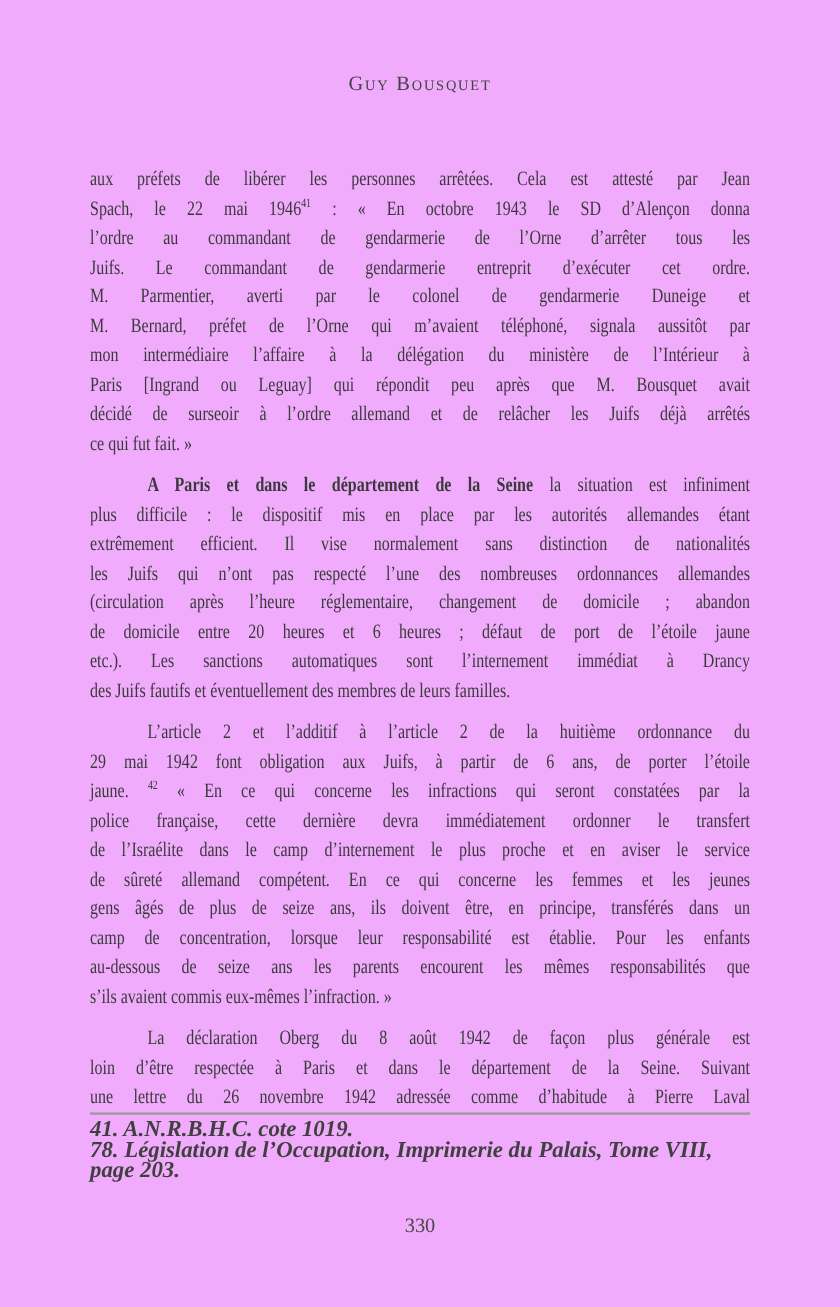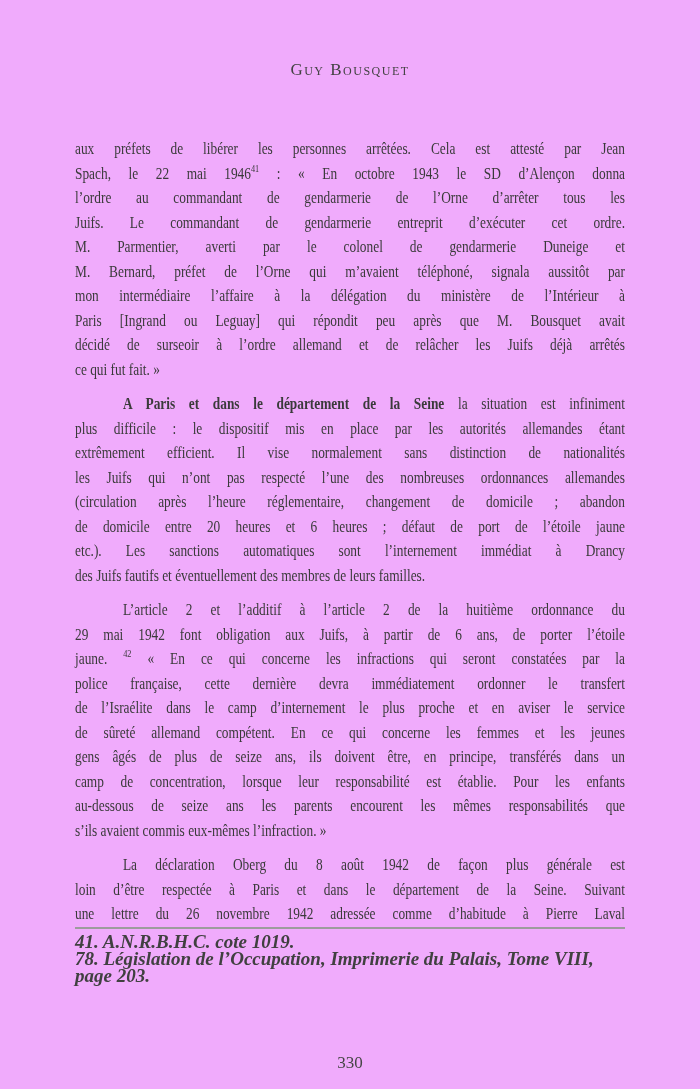--- a/index.html
+++ b/index.html
@@ -69,21 +69,21 @@
   }
   .footnote {
     font-style: italic;
     font-size: 19px;
     line-height: 17px;
     color: #404040;
     font-weight: bold;
   }
   .page-number {
     position: absolute;
-    top: 1053px;
+    top: 1012px;
     left: 0;
     width: 100%;
     text-align: center;
     font-size: 17px;
     color: #464646;
   }
 </style>
 </head>
 <body>
 

